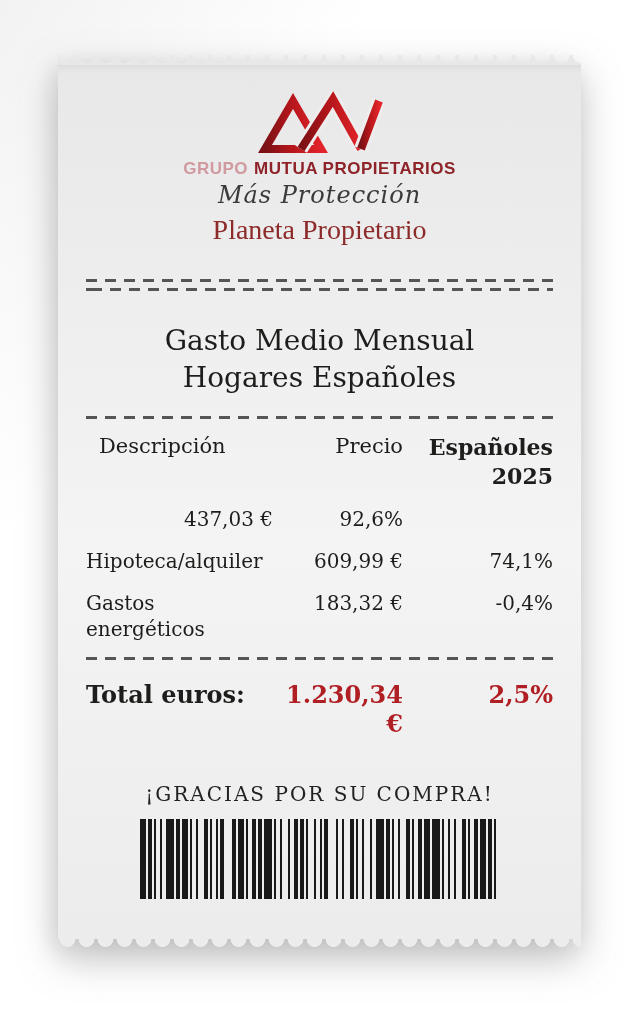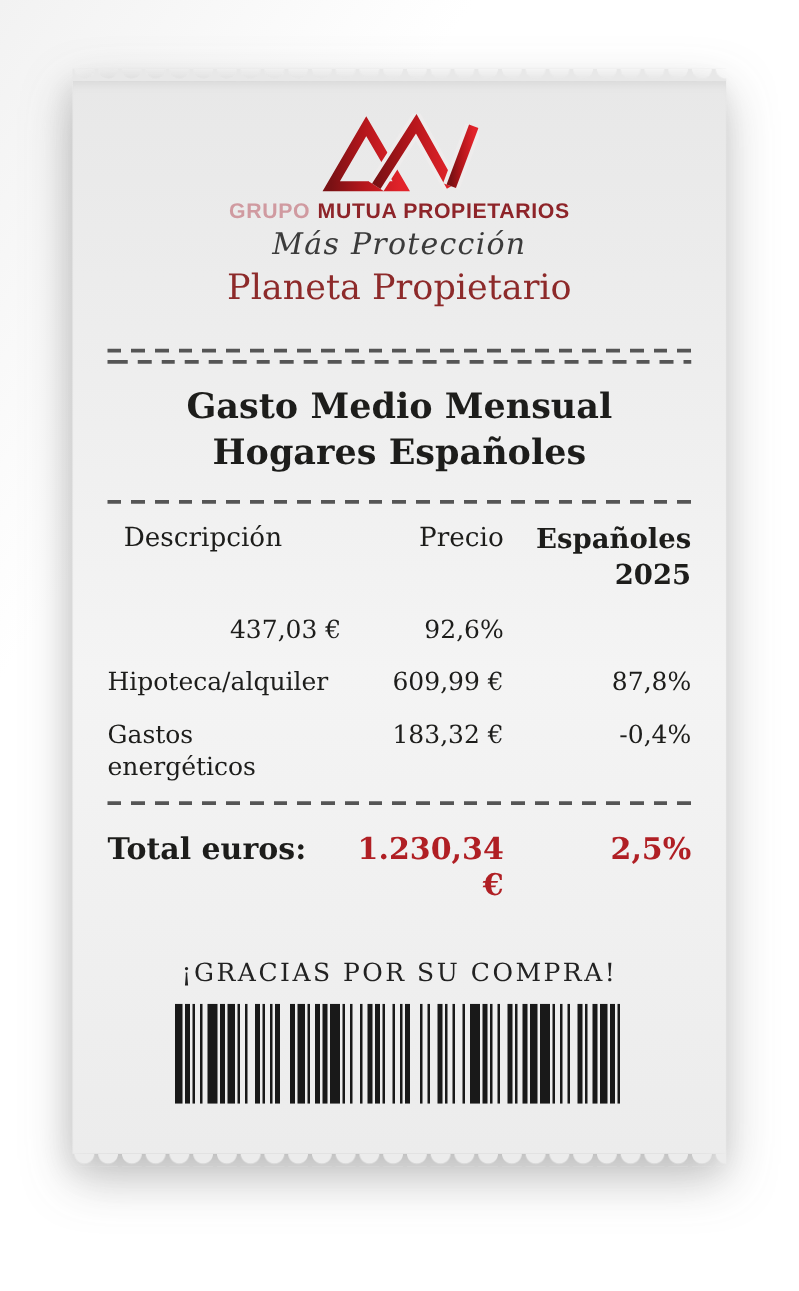--- a/index.html
+++ b/index.html
@@ -39,28 +39,28 @@
     font-weight:bold;font-size:17px;letter-spacing:.5px;line-height:1.2;
   }
   .brand-line .light{color:var(--brand-light);margin-right:6px;}
   .brand-line .dark{color:var(--brand-dark);}
   .tagline{
     margin-top:2px;font-style:italic;font-size:24px;line-height:1.2;
     color:var(--tagline-ink);letter-spacing:1px;
   }
   
   .title{margin-top:28px;font-size:31px;font-weight:bold;color:var(--title-red);line-height:1.2;white-space:nowrap;}
-  .subtitle{margin-top:2px;font-size:28px;font-weight:normal;color:var(--subtitle-red);line-height:1.25;}
+  .subtitle{margin-top:2px;font-size:28px;font-weight:normal;color:var(--subtitle-red);line-height:1.25;font-family:Liberation Serif, serif;}
   
   .sep{height:3px;background-image:repeating-linear-gradient(to right,var(--dash) 0 11px,rgba(0,0,0,0) 11px 19px);}
   .sep-double{margin-top:32px;}
   .sep-double .sep + .sep{margin-top:6px;background-position:5px 0;}
   .sep.s1{margin-top:20px;}
   .sep.s2{margin-top:15px;}
-  .heading{margin-top:16px;font-size:28px;font-weight:bold;color:var(--ink);line-height:1.3;}
+  .heading{margin-top:32px;font-size:28px;font-weight:normal;color:var(--ink);line-height:1.3;}
   
   .tbl{margin-top:14px;text-align:left;}
   .trow{display:grid;grid-template-columns:1fr 130px 150px;align-items:start;}
   .trow .c2,.trow .c3{text-align:right;}
   .thead{font-size:21px;line-height:1.3;margin-left:13px;}
   .thead .c3{font-weight:bold;font-size:22px;}
   .tbody .trow{margin-top:16px;font-size:20px;line-height:1.3;}
   .total-row{margin-top:20px;font-size:24px;font-weight:bold;}
   .total-row .c2,.total-row .c3{color:var(--total-red);}
   
@@ -125,21 +125,21 @@
       </div>
 
       <div class="tbody">
         <div class="trow">
           <span class="c2">437,03 €</span>
           <span class="c3">92,6%</span>
         </div>
         <div class="trow">
           <span class="c1">Hipoteca/alquiler</span>
           <span class="c2">609,99 €</span>
-          <span class="c3">87,8%</span>
+          <span class="c3">74,1%</span>
         </div>
         <div class="trow">
           <span class="c1">Gastos energéticos</span>
           <span class="c2">183,32 €</span>
           <span class="c3">-0,4%</span>
         </div>
       </div>
 
       <div class="sep s2"></div>
 

